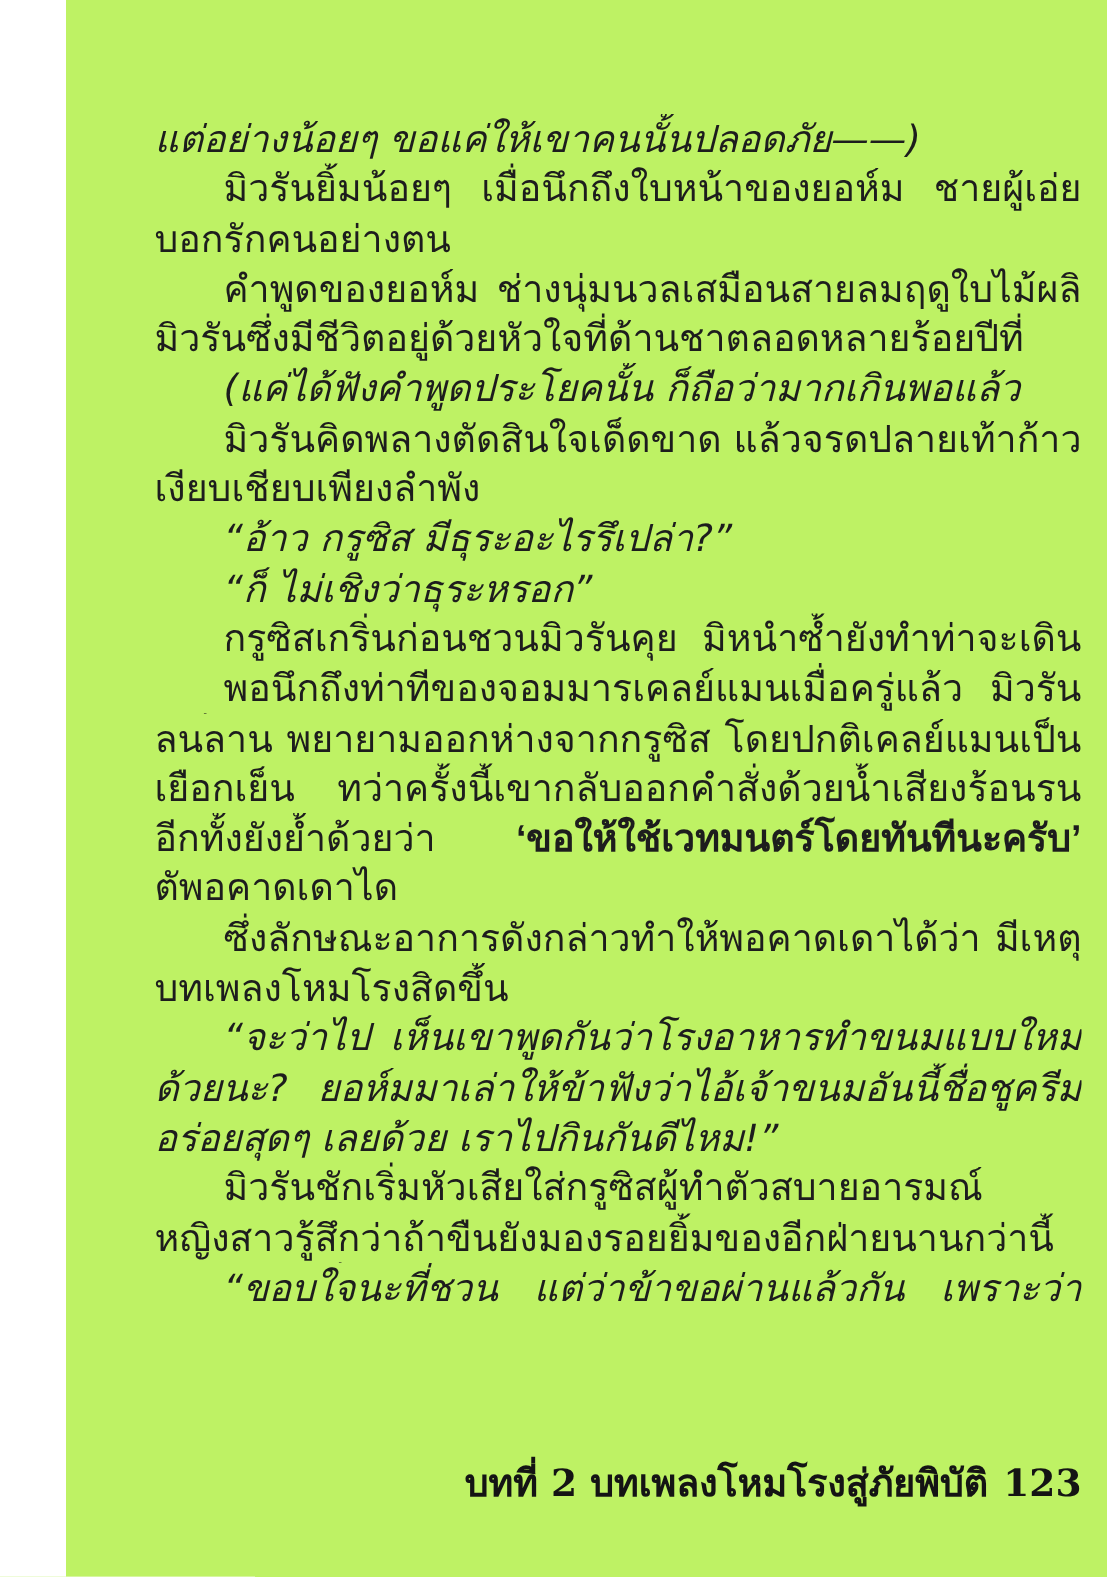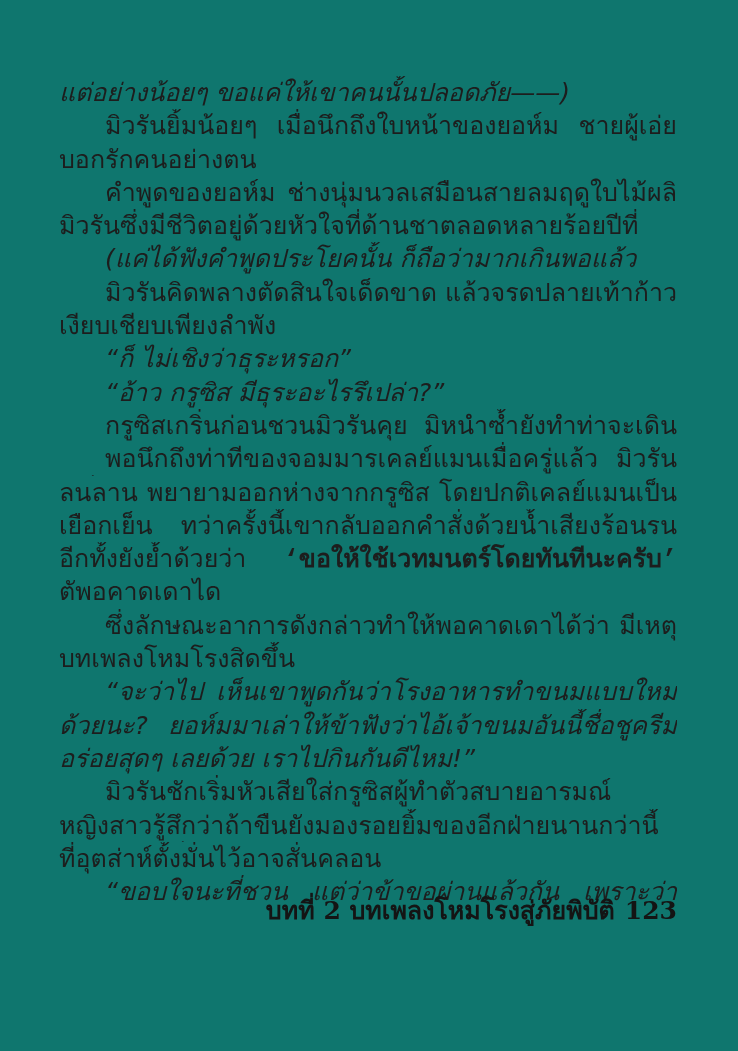--- a/index.html
+++ b/index.html
@@ -11,21 +11,22 @@
     width: 738px;
     height: 1051px;
     position: relative;
     overflow: hidden;
     font-family: "DejaVu Sans", sans-serif;
     color: #1d1d1d;
   }
   .book-page {
     position: absolute;
     inset: 0;
-    background: #0f766e;
+    background: #bef264;
+    margin-left: 44px;
   }
   .text-block {
     position: absolute;
     left: 59px;
     top: 76px;
     width: 618px;
     font-size: 25px;
   }
   .line {
     height: 33.3px;
@@ -39,26 +40,26 @@
     text-align-last: justify;
   }
   .line.indent {
     text-indent: 46px;
   }
   .line.italic {
     font-style: italic;
   }
   .spell-bold {
     font-weight: 700;
-    font-family: Liberation Mono, monospace;
+    font-family: Liberation Sans, sans-serif;
   }
   .page-footer {
     position: absolute;
     left: 59px;
-    top: 894px;
+    top: 972px;
     width: 618px;
     text-align: right;
     font-size: 25px;
     line-height: 33px;
     font-weight: 700;
     font-family: "DejaVu Serif", serif;
     color: #141414;
   }
   .page-footer .page-number {
     margin-left: 10px;
@@ -71,38 +72,37 @@
 
   <div class="text-block">
     <div class="line italic">แต่อย่างน้อยๆ ขอแค่ให้เขาคนนั้นปลอดภัย——)</div>
     <div class="line indent justify">มิวรันยิ้มน้อยๆ เมื่อนึกถึงใบหน้าของยอห์ม ชายผู้เอ่ยปาก</div>
     <div class="line">บอกรักคนอย่างตน</div>
     <div class="line indent justify">คำพูดของยอห์ม ช่างนุ่มนวลเสมือนสายลมฤดูใบไม้ผลิสำหรับ</div>
     <div class="line">มิวรันซึ่งมีชีวิตอยู่ด้วยหัวใจที่ด้านชาตลอดหลายร้อยปีที่ผ่านมา</div>
     <div class="line indent italic">(แค่ได้ฟังคำพูดประโยคนั้น ก็ถือว่ามากเกินพอแล้ว——)</div>
     <div class="line indent justify">มิวรันคิดพลางตัดสินใจเด็ดขาด แล้วจรดปลายเท้าก้าวเดินอย่าง</div>
     <div class="line">เงียบเชียบเพียงลำพัง</div>
+    <div class="line indent italic">“อ้าว กรูซิส มีธุระอะไรรึเปล่า?”</div>
     <div class="line indent italic">“ก็ ไม่เชิงว่าธุระหรอก”</div>
-    <div class="line indent italic">“อ้าว กรูซิส มีธุระอะไรรึเปล่า?”</div>
     <div class="line indent justify">กรูซิสเกริ่นก่อนชวนมิวรันคุย มิหนำซ้ำยังทำท่าจะเดินตาม</div>
     <div class="line indent justify">พอนึกถึงท่าทีของจอมมารเคลย์แมนเมื่อครู่แล้ว มิวรันก็เริ่ม</div>
     <div class="line justify">ลนลาน พยายามออกห่างจากกรูซิส โดยปกติเคลย์แมนเป็นคนสุขุม</div>
     <div class="line justify">เยือกเย็น ทว่าครั้งนี้เขากลับออกคำสั่งด้วยน้ำเสียงร้อนรนเล็กน้อย</div>
     <div class="line justify">
       <span>อีกทั้งยังย้ำด้วยว่า </span><span class="spell-bold">‘ขอให้ใช้เวทมนตร์โดยทันทีนะครับ’</span>
     </div>
     <div class="line">ตัพอคาดเดาได</div>
     <div class="line indent justify">ซึ่งลักษณะอาการดังกล่าวทำให้พอคาดเดาได้ว่า มีเหตุเหนือ</div>
     <div class="line">บทเพลงโหมโรงสิดขึ้น</div>
     <div class="line indent italic justify">“จะว่าไป เห็นเขาพูดกันว่าโรงอาหารทำขนมแบบใหม่ออกมา</div>
     <div class="line italic justify">ด้วยนะ? ยอห์มมาเล่าให้ข้าฟังว่าไอ้เจ้าขนมอันนี้ชื่อชูครีม แล้วรสชาติ</div>
     <div class="line italic">อร่อยสุดๆ เลยด้วย เราไปกินกันดีไหม!”</div>
     <div class="line indent justify">มิวรันชักเริ่มหัวเสียใส่กรูซิสผู้ทำตัวสบายอารมณ์ ปัญหาคือ</div>
     <div class="line justify">หญิงสาวรู้สึกว่าถ้าขืนยังมองรอยยิ้มของอีกฝ่ายนานกว่านี้ ความเด็ดเดี่ยว</div>
-    <div class="line">ที่อุตส่าห์ตั้งมั่นไว้อาจสั่นคลอน</div>
     <div class="line indent italic justify">“ขอบใจนะที่ชวน แต่ว่าข้าขอผ่านแล้วกัน เพราะว่ายอห์มเอา</div>
   </div>
 
   <div class="page-footer">
     <span>บทที่ 2 บทเพลงโหมโรงสู่ภัยพิบัติ</span><span class="page-number">123</span>
   </div>
 
 </div>
 
 </body></html>

